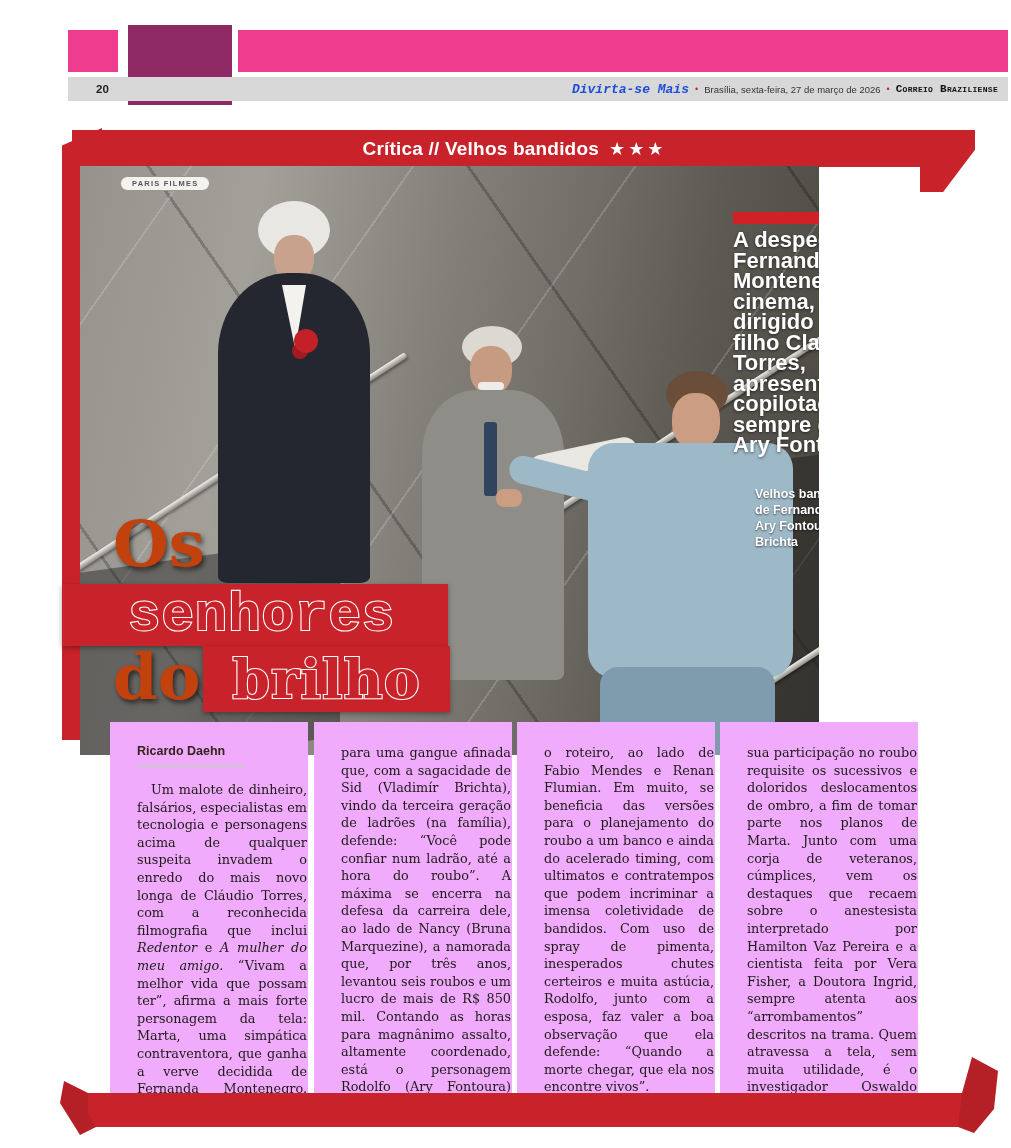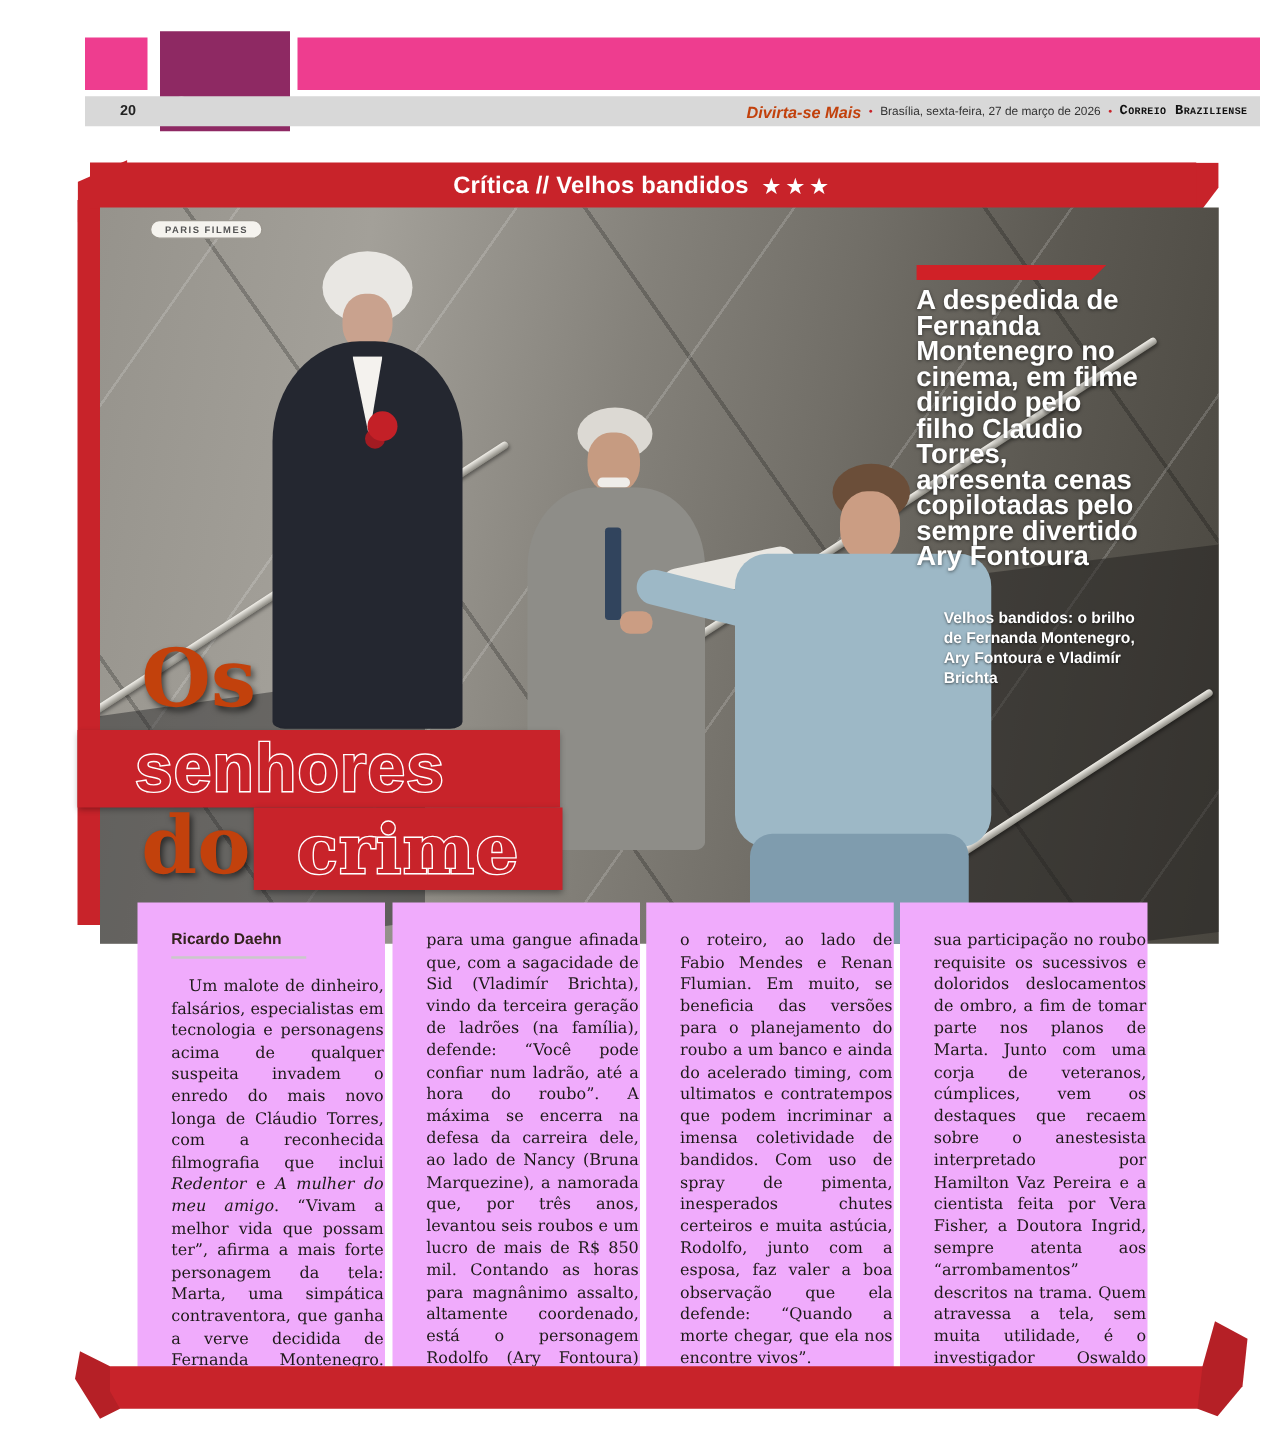--- a/index.html
+++ b/index.html
@@ -12,40 +12,40 @@
   .pink-strip{left:238px;top:30px;width:770px;height:42px;background:#ee3d8f;}
   .purple-block{left:128px;top:25px;width:104px;height:80px;background:#8e2963;
                 display:flex;align-items:flex-end;justify-content:center;}
   .section-title{color:#fff;font-style:italic;font-weight:bold;font-size:22px;
                  letter-spacing:.5px;padding-bottom:6px;}
   .grey-strip{left:68px;top:77px;width:940px;height:24px;background:#d8d8d8;
               display:flex;align-items:center;}
   .page-number{font-weight:bold;font-size:11.5px;color:#222;margin-left:28px;}
   .strip-right{position:absolute;right:10px;top:0;height:24px;display:flex;align-items:center;
                gap:6px;white-space:nowrap;}
-  .supplement{font-family:Liberation Sans, sans-serif;font-style:italic;font-weight:bold;
-              font-size:13px;color:#c2410c;}
+  .supplement{font-family:Liberation Mono, monospace;font-style:italic;font-weight:bold;
+              font-size:13px;color:#1d4ed8;}
   .dateline{font-size:9.5px;color:#333;}
   .brand{font-family:Liberation Mono, monospace;font-weight:bold;font-variant:small-caps;
          font-size:11px;color:#111;letter-spacing:.3px;}
   .dot{font-size:9px;color:#c8232a;}
 
   
   .critic-band{left:72px;top:130px;width:885px;height:37px;background:#c8232a;
                display:flex;align-items:center;justify-content:center;gap:10px;}
   .critic-title{color:#fff;font-weight:bold;font-size:19px;letter-spacing:.2px;}
   .critic-stars{color:#fff;font-size:18px;letter-spacing:3px;}
   .cap-left{left:62px;top:128px;width:40px;height:50px;background:#c8232a;
             clip-path:polygon(0 35%,100% 0,100% 100%,0 100%);}
   .left-strip{left:62px;top:160px;width:18px;height:580px;background:#c8232a;}
   .cap-right{left:920px;top:130px;width:55px;height:62px;background:#c8232a;
              clip-path:polygon(0 0,100% 0,100% 32%,42% 100%,0 100%);}
 
   
-  .photo{left:80px;top:166px;width:895px;height:589px;overflow:hidden;
+  .photo{left:80px;top:166px;width:739px;height:589px;overflow:hidden;
          background:linear-gradient(100deg,#96938c 0%,#a3a099 22%,#84817a 45%,#716e67 62%,#5c5952 78%,#49463f 100%);}
   .photo-seams{left:0;top:0;width:100%;height:100%;
     background:
       repeating-linear-gradient(125deg,transparent 0 90px,rgba(255,255,255,.16) 90px 92px,transparent 92px 182px),
       repeating-linear-gradient(55deg,transparent 0 130px,rgba(0,0,0,.22) 130px 133px,transparent 133px 262px);}
   .panel-dark-right{left:645px;top:285px;width:250px;height:310px;background:rgba(38,36,34,.55);
                     transform:skewY(-7deg);}
   .panel-dark-left{left:-20px;top:390px;width:280px;height:200px;background:rgba(30,30,33,.45);
                    transform:skewY(-8deg);}
   .rail{height:6px;background:linear-gradient(#f2f0ea,#8a8880);box-shadow:0 2px 3px rgba(0,0,0,.4);
@@ -92,22 +92,22 @@
   .photo-caption{left:675px;top:320px;width:155px;color:#fff;font-weight:bold;font-size:12.5px;
                  line-height:16px;text-shadow:0 1px 2px rgba(0,0,0,.6);}
 
   
   .hl-word{font-family:"DejaVu Serif",serif;font-weight:bold;color:#c2410c;font-size:64px;
            line-height:1;text-shadow:2px 3px 5px rgba(0,0,0,.6);}
   .hl-os{left:113px;top:512px;}
   .hl-do{left:113px;top:645px;}
   .hl-band{left:62px;top:584px;width:386px;height:62px;background:#c8232a;
            display:flex;align-items:center;box-shadow:0 2px 5px rgba(0,0,0,.35);}
-  .hl-band-text{font-family:Liberation Sans, sans-serif;font-weight:bold;font-size:54px;color:#c8232a;
-                -webkit-text-stroke:2.2px #fff;paint-order:stroke fill;padding-left:46px;letter-spacing:1px;}
+  .hl-band-text{font-family:Liberation Mono, monospace;font-weight:bold;font-size:54px;color:#c8232a;
+                -webkit-text-stroke:2.2px #fff;paint-order:stroke fill;padding-left:66px;letter-spacing:1px;}
   .hl-box{left:203px;top:646px;width:247px;height:66px;background:#c8232a;
           display:flex;align-items:center;justify-content:center;box-shadow:0 2px 5px rgba(0,0,0,.35);}
   .hl-box-text{font-family:"DejaVu Serif",serif;font-weight:bold;font-size:54px;color:#c8232a;
                -webkit-text-stroke:2.2px #fff;paint-order:stroke fill;letter-spacing:1px;}
 
   
   .col-card{top:722px;width:198px;height:372px;background:#f0abfc;overflow:hidden;}
   .col1{left:110px;} .col2{left:314px;} .col3{left:517px;} .col4{left:720px;}
   .col-inner{padding:22px 4px 0 27px;}
   .byline{font-weight:bold;font-size:12.5px;color:#33231d;}
@@ -189,21 +189,21 @@
     <div class="abs standfirst">A despedida de Fernanda Montenegro no cinema, em filme dirigido pelo filho Claudio Torres, apresenta cenas copilotadas pelo sempre divertido Ary Fontoura</div>
     <div class="abs photo-caption">Velhos bandidos: o brilho de Fernanda Montenegro, Ary Fontoura e Vladimír Brichta</div>
   </div>
 
   <div class="abs hl-word hl-os">Os</div>
   <div class="abs hl-band">
     <span class="hl-band-text">senhores</span>
   </div>
   <div class="abs hl-word hl-do">do</div>
   <div class="abs hl-box">
-    <span class="hl-box-text">crime</span>
+    <span class="hl-box-text">brilho</span>
   </div>
 
   <div class="abs col-card col1">
     <div class="col-inner">
       <div class="byline">Ricardo Daehn</div>
       <div class="byline-rule"></div>
       <div class="body-text">
         <p class="indent"><span>Um malote de dinheiro, falsários, especialistas em tecnologia e personagens acima de qualquer suspeita invadem o enredo do mais novo longa de Cláudio Torres, com a reconhecida filmografia que inclui </span><span class="ital">Redentor</span><span> e </span><span class="ital">A mulher do meu amigo</span><span>. “Vivam a melhor vida que possam ter”, afirma a mais forte personagem da tela: Marta, uma simpática contraventora, que ganha a verve decidida de Fernanda Montenegro. Como esperado, ela carrega o show.</span></p>
 
       </div>

